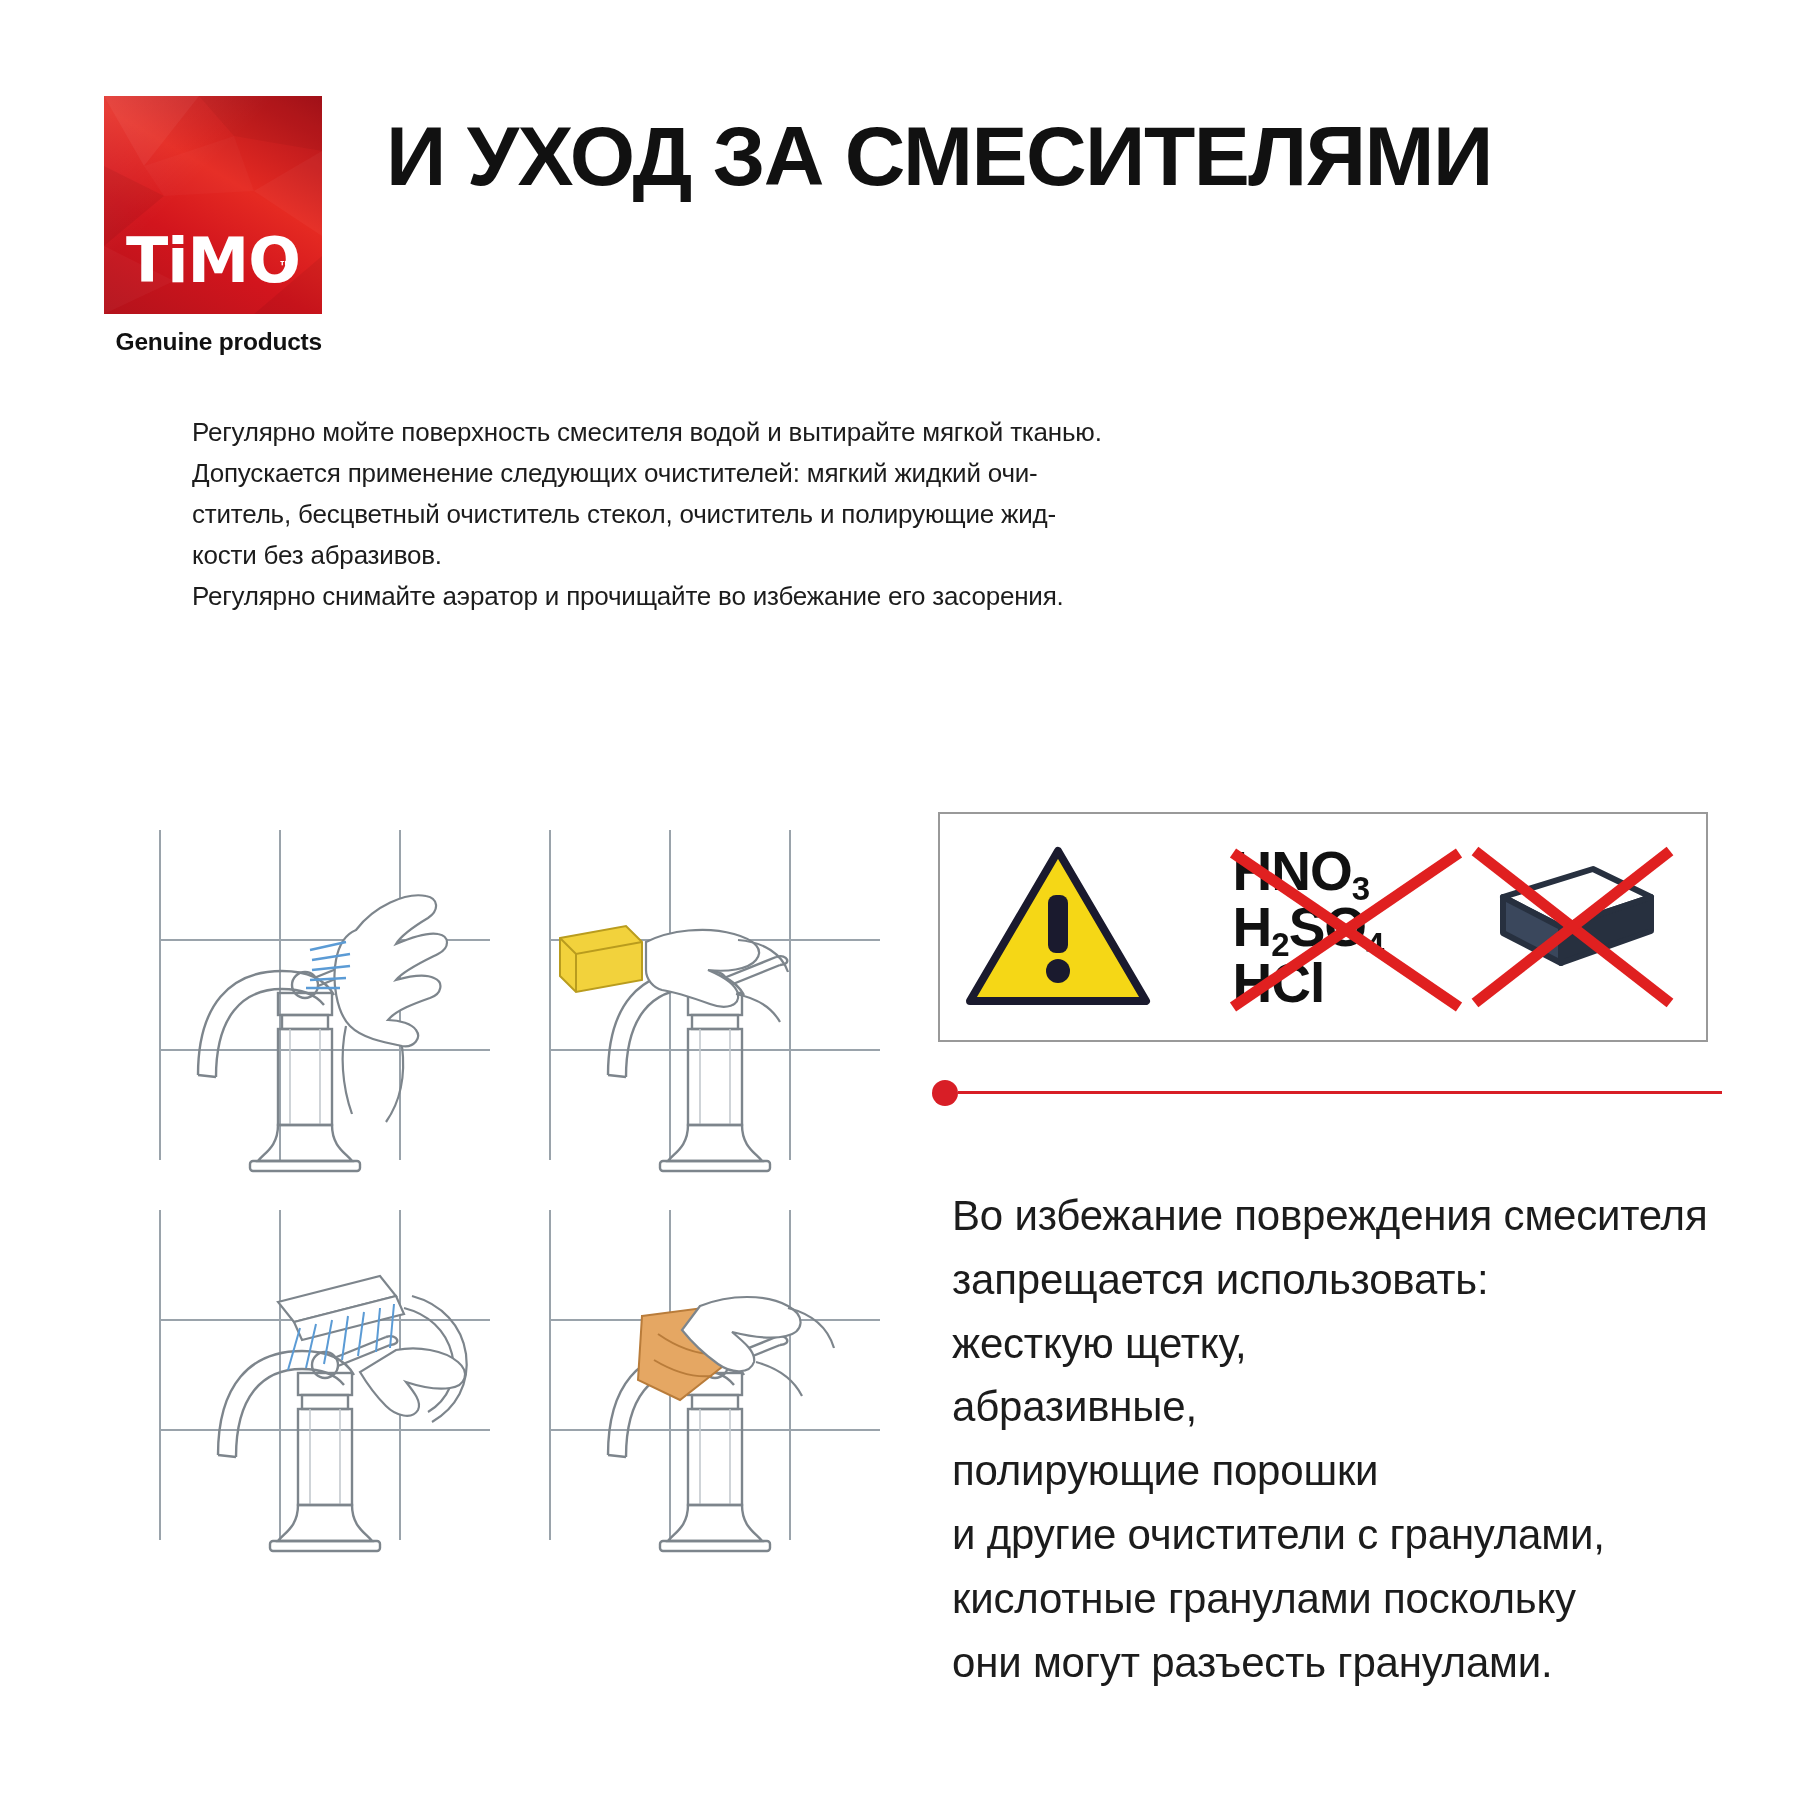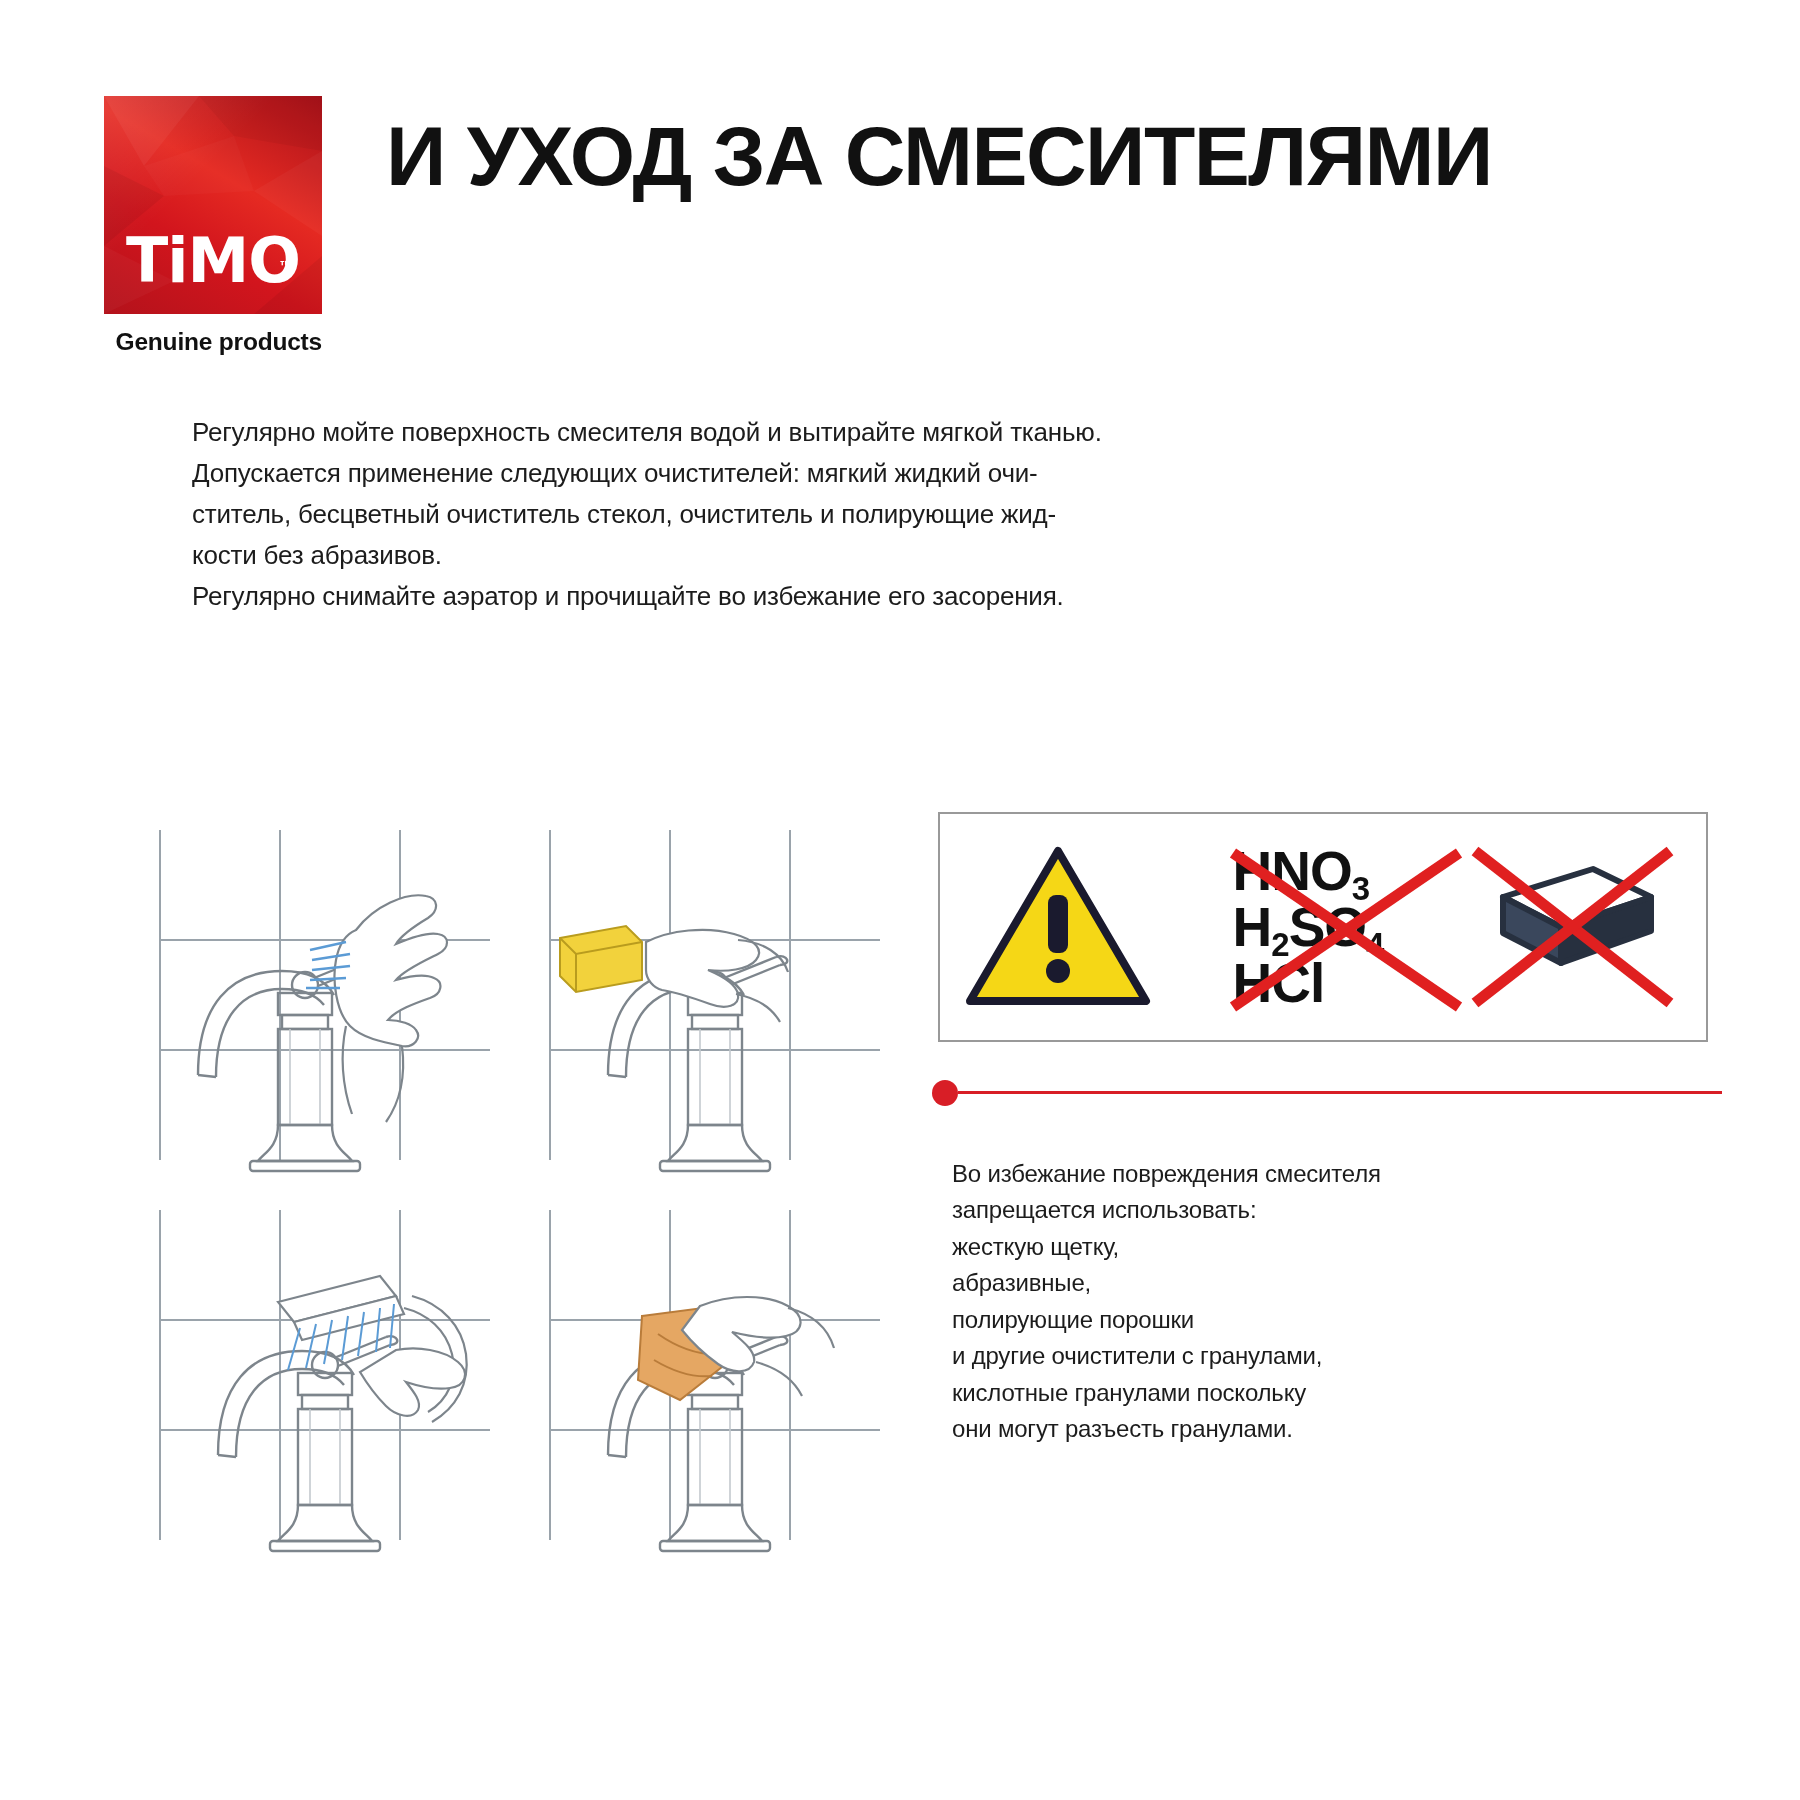--- a/index.html
+++ b/index.html
@@ -181,23 +181,23 @@
     top: 13px;
     right: 0;
     height: 3px;
     background: #d81e26;
   }
 
   
   .right-text {
     position: absolute;
     left: 952px;
-    top: 1156px;
+    top: 1184px;
     width: 790px;
-    font-size: 24px;
+    font-size: 42px;
     line-height: 1.52;
     color: #1c1c1c;
     letter-spacing: -0.2px;
   }
   .right-text p { margin: 0; }
 </style>
 </head>
 <body>
 
 <div class="page">

